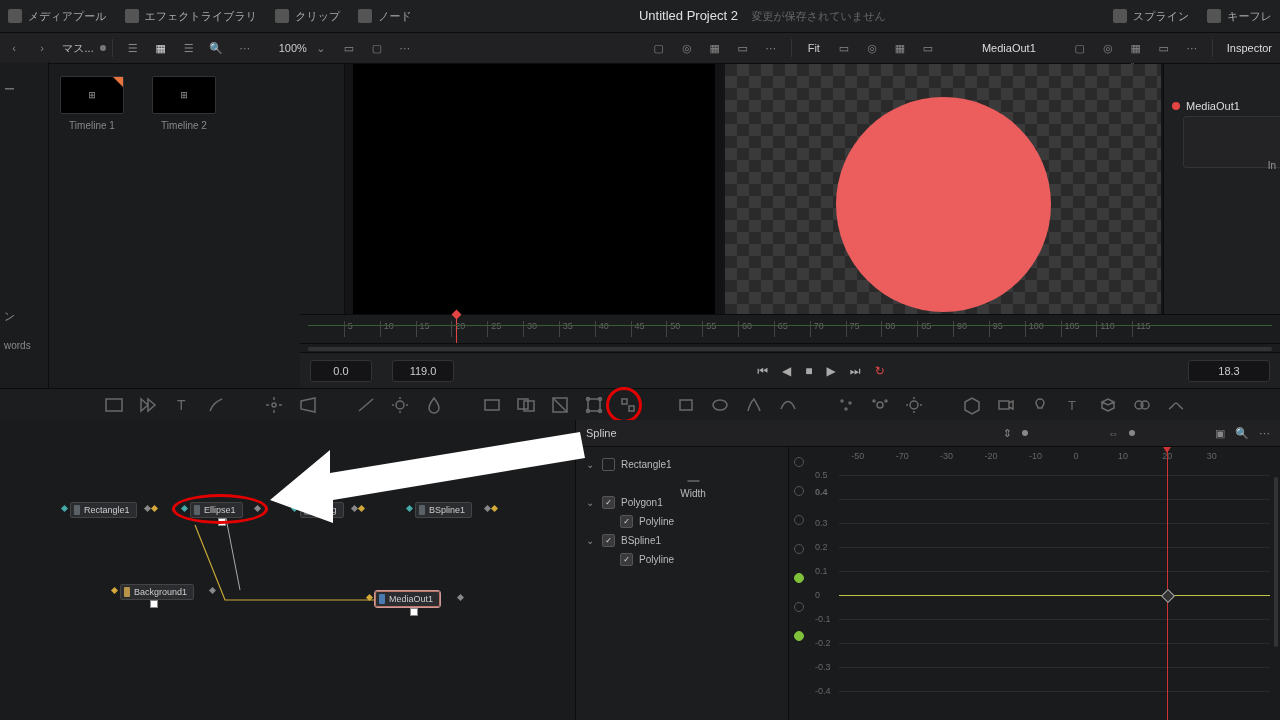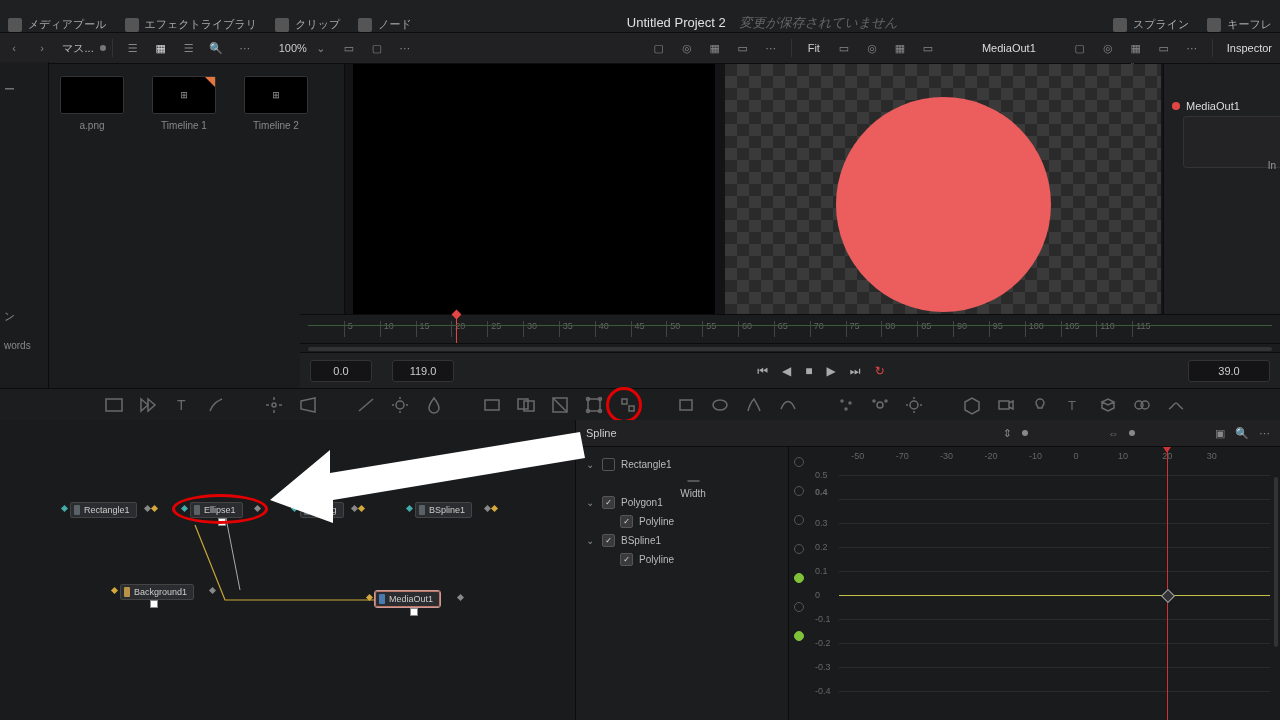--- a/index.html
+++ b/index.html
@@ -1,22 +1,22 @@
 <!DOCTYPE html>
 <html><head>
 <meta charset="utf-8">
 <style>
 html,body{margin:0;padding:0;width:1280px;height:720px;background:#1a1a1c;font-family:"Helvetica Neue",Arial,sans-serif;color:#b8b8b8;font-size:11px;overflow:hidden;}
 .row{display:flex;align-items:center;}
-.topbar{height:32px;background:#1f2022;border-bottom:1px solid #0c0c0d;display:flex;align-items:flex-end;justify-content:space-between;padding:0 8px;}
+.topbar{height:32px;background:#1f2022;border-bottom:1px solid #0c0c0d;display:flex;align-items:center;justify-content:space-between;padding:0 8px;}
 .topbar .left,.topbar .right{display:flex;align-items:center;gap:18px;}
 .topbar .center{flex:1;text-align:center;color:#e0e0e0;font-size:13px;}
 .toptab{display:flex;align-items:center;gap:6px;color:#aaa;cursor:pointer;}
 .toptab .icon{width:14px;height:14px;display:inline-block;background:#555;border-radius:2px;}
-.subtext{color:#666;margin-left:10px;font-size:13px;font-style:italic;}
+.subtext{color:#666;margin-left:10px;font-size:11px;}
 .toolbar{height:30px;background:#212124;border-bottom:1px solid #0c0c0d;display:flex;align-items:center;}
 .tbtn{width:22px;height:22px;display:flex;align-items:center;justify-content:center;margin:0 3px;color:#888;cursor:pointer;}
 .sep{width:1px;height:18px;background:#333;margin:0 6px;}
 .main{display:flex;height:360px;}
 .mediapool{width:300px;background:#1b1c1e;border-right:1px solid #0c0c0d;display:flex;flex-direction:column;}
 .mediapool .grid{display:flex;flex-wrap:wrap;padding:12px;gap:20px;}
 .thumb{width:72px;display:flex;flex-direction:column;align-items:center;gap:6px;}
 .thumb .box{width:62px;height:36px;background:#000;border:1px solid #333;border-radius:2px;display:flex;align-items:center;justify-content:center;color:#999;position:relative;}
 .thumb .box.tl::before{content:"";position:absolute;top:0;right:0;border-top:10px solid #e6743e;border-left:10px solid transparent;}
 .thumb .lbl{font-size:10px;color:#888;}
@@ -158,24 +158,20 @@
   <div class="sidebar">
     <span>ー</span>
     <div style="height:180px"></div>
     <span>ン</span>
     <span style="font-size:10px">words</span>
   </div>
   <div style="width:44px"></div>
   <div class="mediapool">
     <div class="grid" id="media-grid">
         <div class="thumb">
-          <div class="box "></div>
-          <div class="lbl">a.png</div>
-        </div>
-        <div class="thumb">
           <div class="box tl">
             <span style="font-size:9px">⊞</span>
           </div>
           <div class="lbl">Timeline 1</div>
         </div>
         <div class="thumb">
           <div class="box ">
             <span style="font-size:9px">⊞</span>
           </div>
           <div class="lbl">Timeline 2</div>
@@ -242,21 +238,21 @@
   <div class="spacer"></div>
   <div class="btns">
     <span>⏮</span>
     <span>◀</span>
     <span>■</span>
     <span>▶</span>
     <span>⏭</span>
     <span class="loop">↻</span>
   </div>
   <div class="spacer"></div>
-  <div class="timefield" style="min-width:60px">39.0</div>
+  <div class="timefield" style="min-width:60px">18.3</div>
 </div>
 
 <div class="nodetoolbar" style="position:absolute;left:0;right:0;top:388px;">
   <div style="width:70px"></div>
   <div class="ntbtn">
       <svg viewBox="0 0 20 20">
         <rect x="2" y="4" width="16" height="12"></rect>
       </svg>
     </div>
   <div class="ntbtn">

